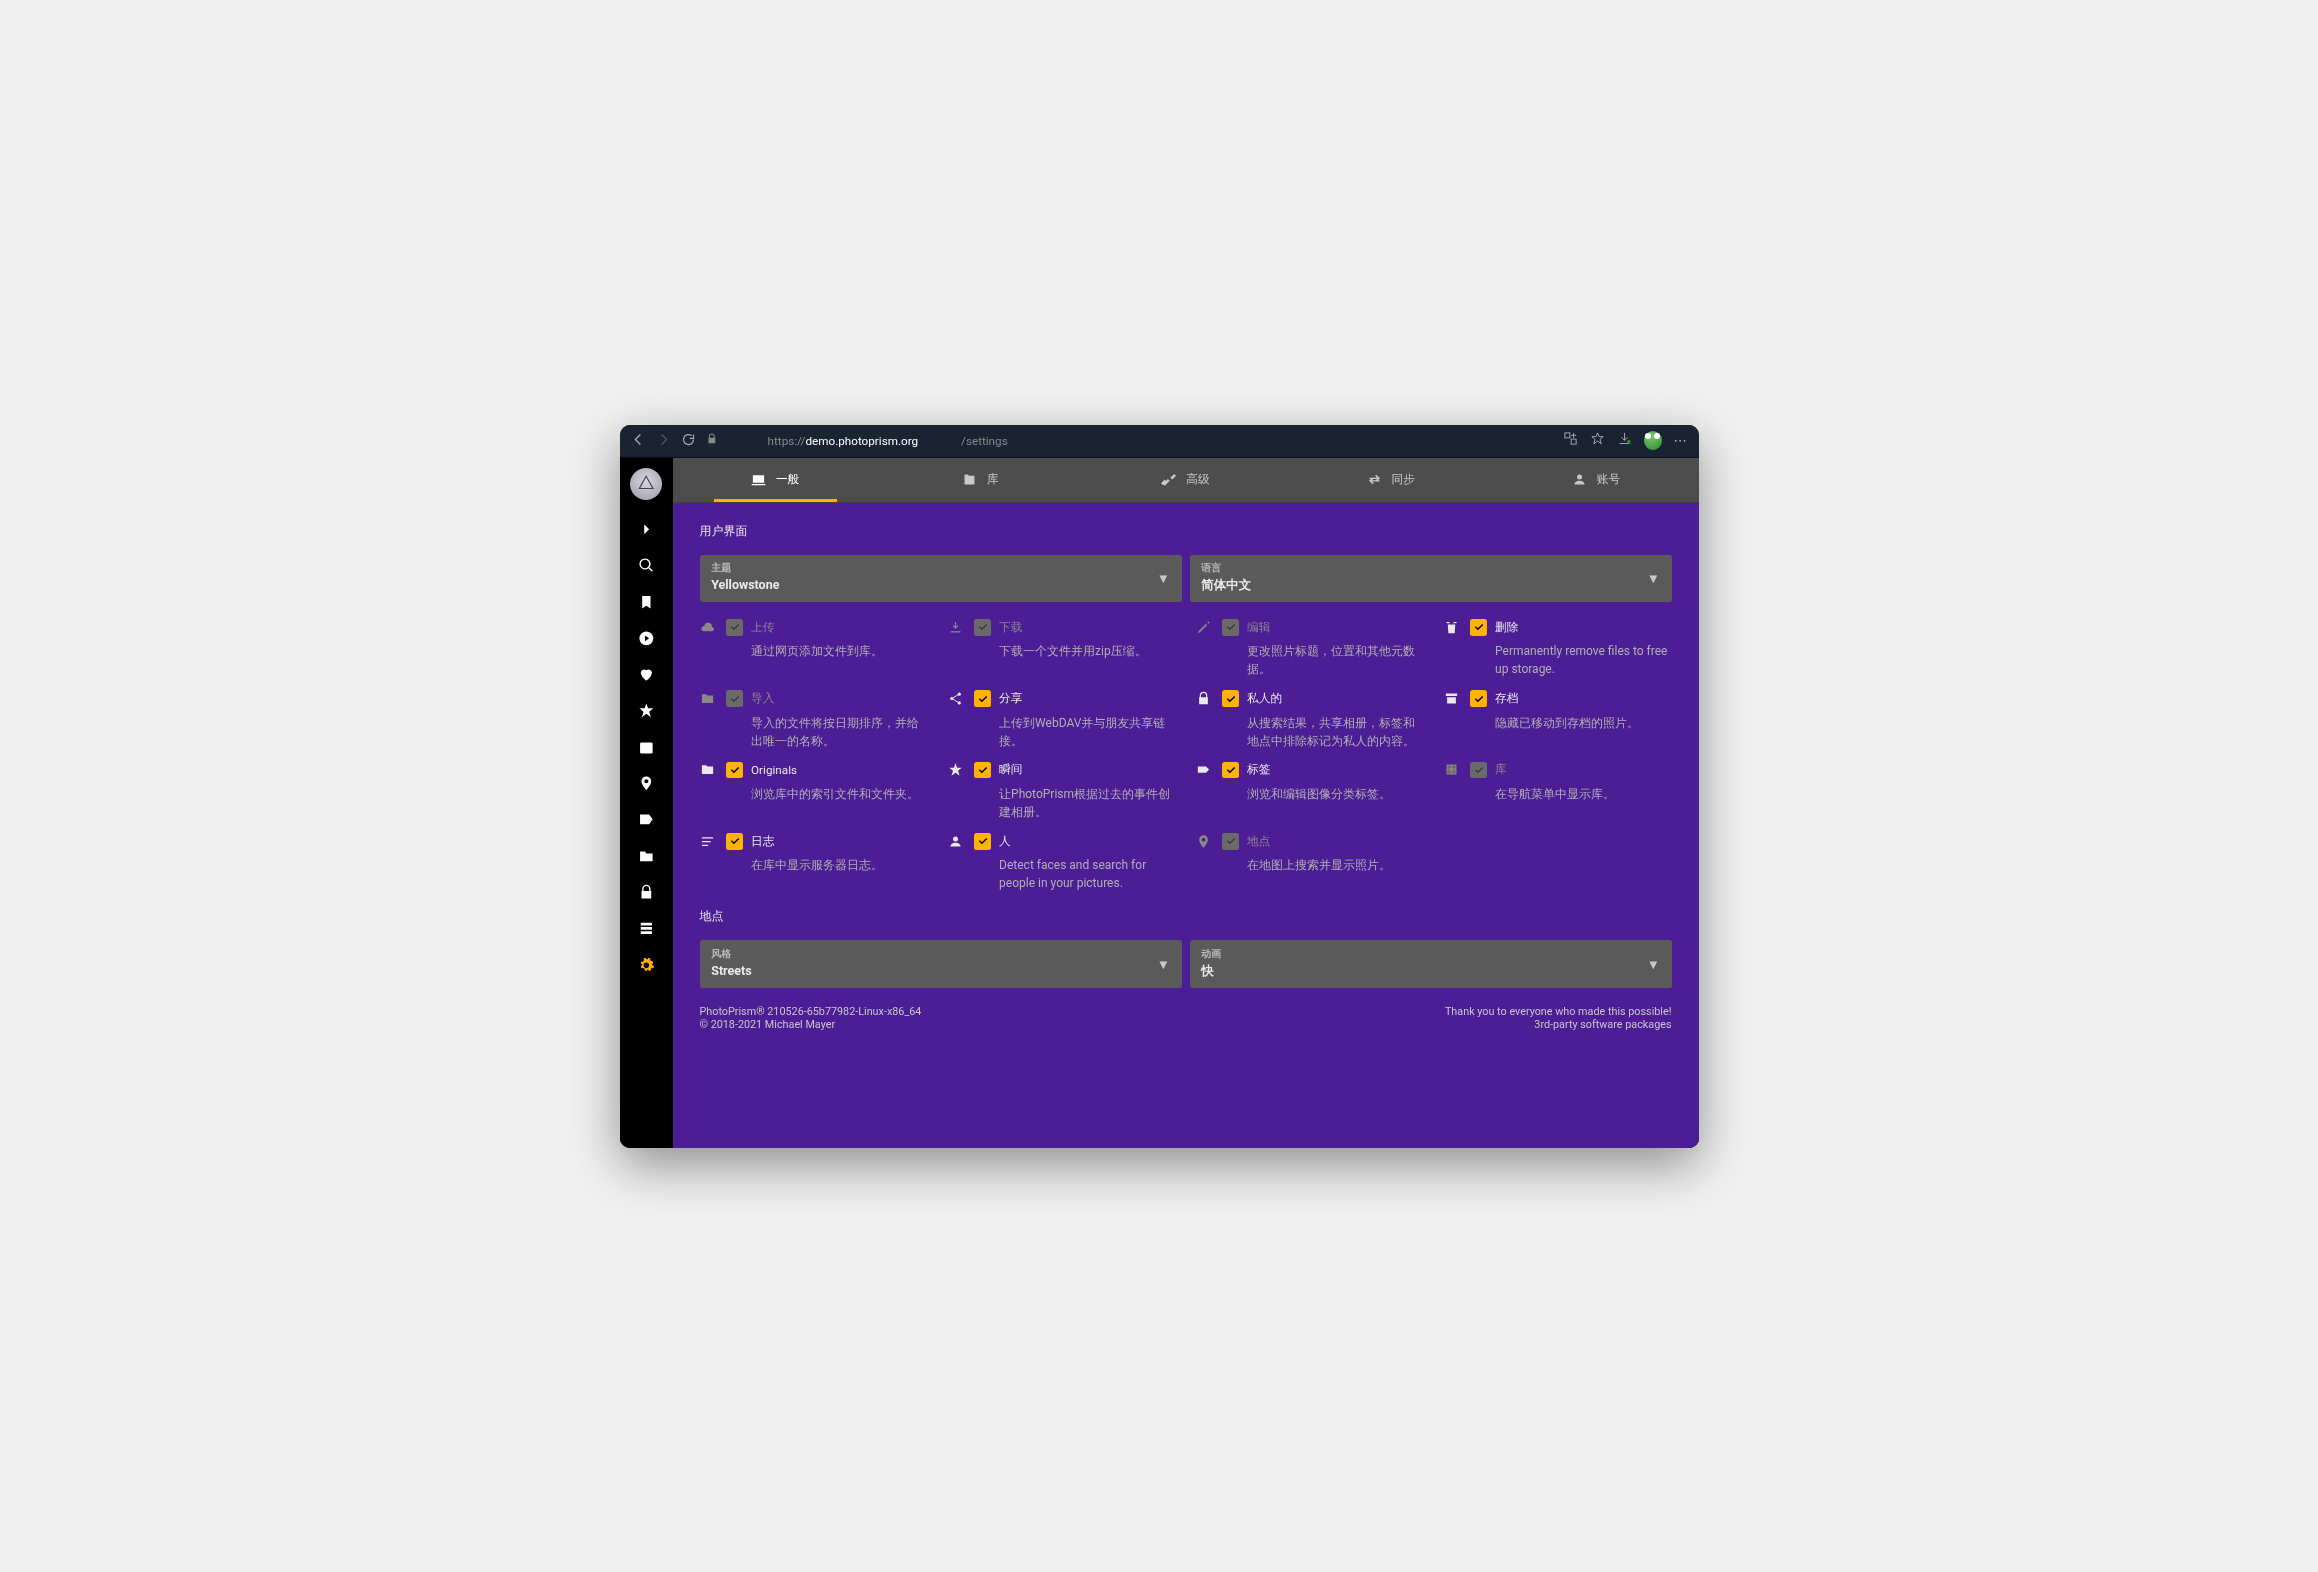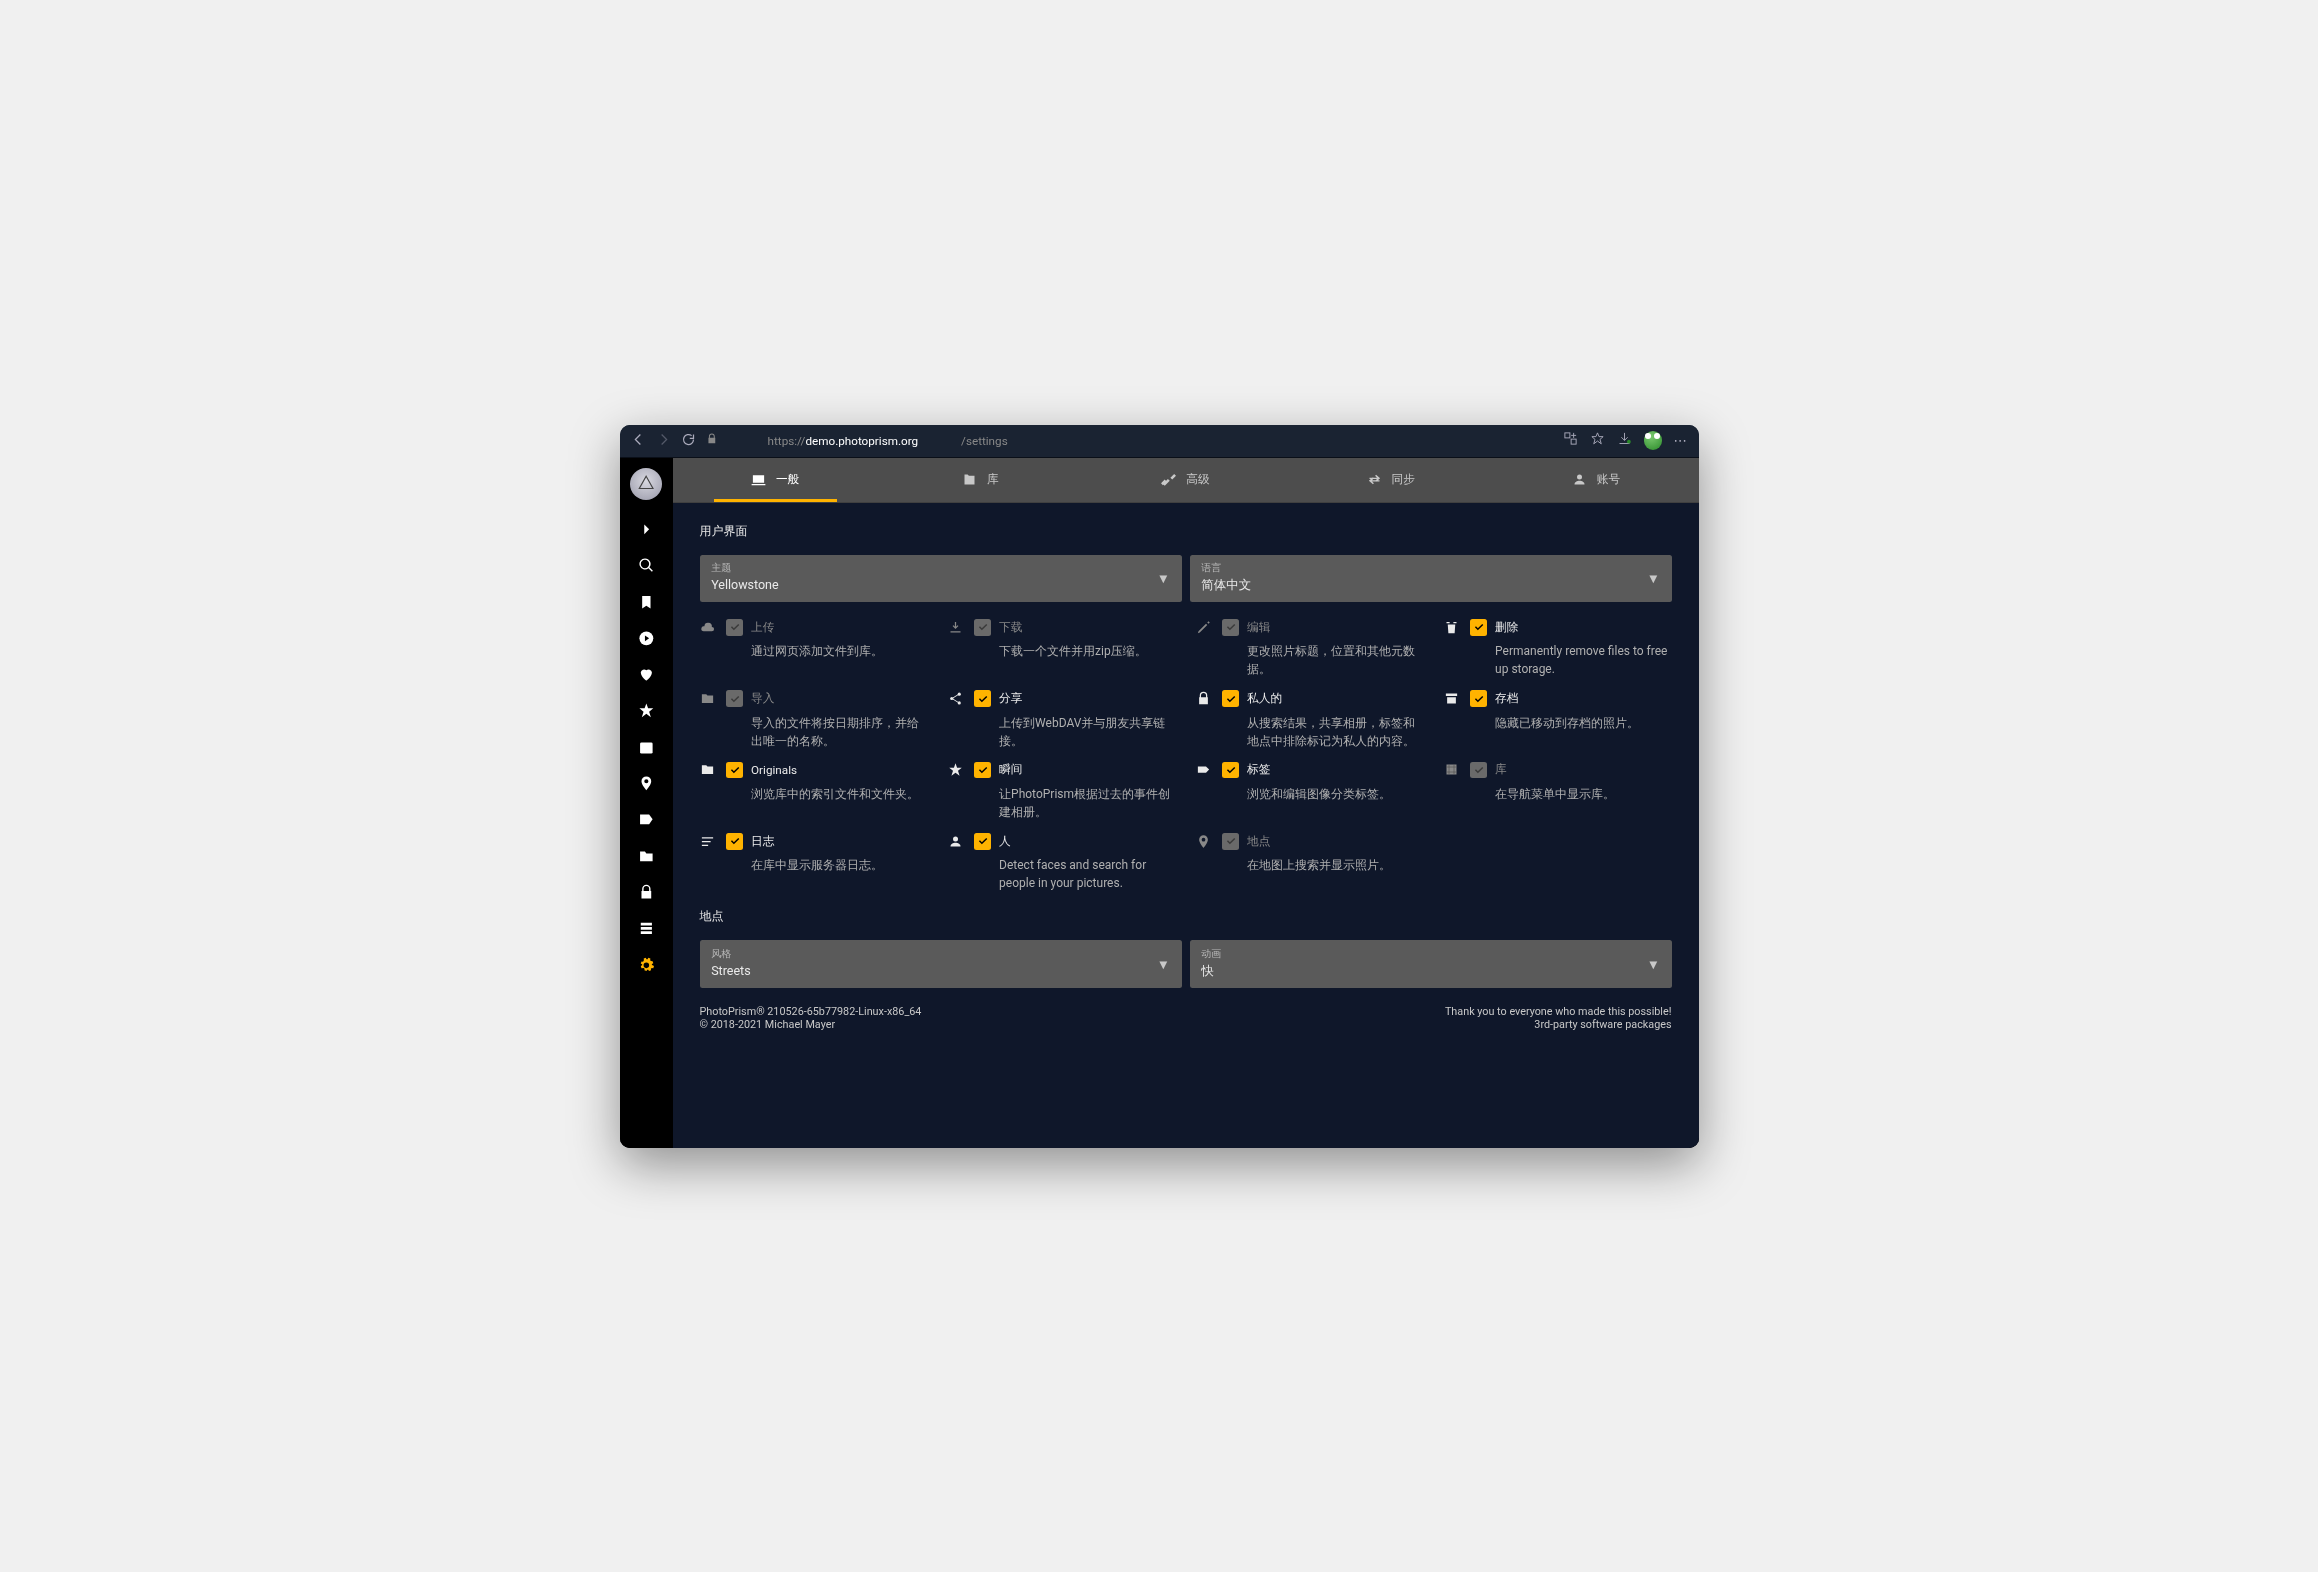--- a/index.html
+++ b/index.html
@@ -72,40 +72,40 @@
   margin-bottom: 10px;
 }
 .logo svg { width: 18.3px; height: 18.3px; }
 .side-ico {
   width: 33px; height: 33px; display: flex; align-items: center; justify-content: center;
   color: #fff; cursor: pointer; border-radius: 3.3px;
 }
 .side-ico.active { color: #ffb300; }
 .side-ico svg { width: 16.7px; height: 16.7px; fill: currentColor; }
 .main {
-  flex: 1; background: #0f172a; display: flex; flex-direction: column; overflow: auto;
+  flex: 1; background: #4c1d95; display: flex; flex-direction: column; overflow: auto;
 }
 .main::-webkit-scrollbar { width: 8.3px; }
 .main::-webkit-scrollbar-track { background: #3a3a3a; }
 .main::-webkit-scrollbar-thumb { background: #6a6a6a; border-radius: 4.2px; }
 .tabs {
   display: flex; background: #4d4d4d; height: 45px; border-bottom: 0.8px solid #404040;
 }
 .tab-item {
   flex: 1; display: flex; align-items: center; justify-content: center; gap: 10px;
   color: #c8c8c8; cursor: pointer; font-size: 11.7px; position: relative;
 }
 .tab-item.active { color: #fff; }
 .tab-item.active::after {
   content:''; position:absolute; bottom:0; left:20%; right:20%; height:2.5px; background:#ffb300;
 }
 .tab-item svg { width: 15px; height: 15px; fill: currentColor; }
 .content { padding: 20px 27px 23px 27px; }
 .section-title { color: #e8e8e8; font-size: 12px; font-weight: 500; margin-bottom: 15px; }
-.row { display: flex; gap: 8px; margin-bottom: 16.7px; }
+.row { display: flex; gap: 8px; margin-bottom: 16.7px; font-weight: bold; }
 .select {
   flex: 1; background: #5a5a5a; border-radius: 2.5px; padding: 6.7px 11.7px 8.3px 11.7px;
   display: flex; flex-direction: column; position: relative; cursor: pointer;
 }
 .select-label { color: #b8b8b8; font-size: 10px; margin-bottom: 1.7px; }
 .select-value { color: #eaeaea; font-size: 12.5px; }
 .select-arrow { position: absolute; right: 11.7px; top: 50%; transform: translateY(-50%); color: #c8c8c8; }
 .grid {
   display: grid; grid-template-columns: repeat(4, 1fr); gap: 12px 20px; margin-bottom: 16px;
 }

